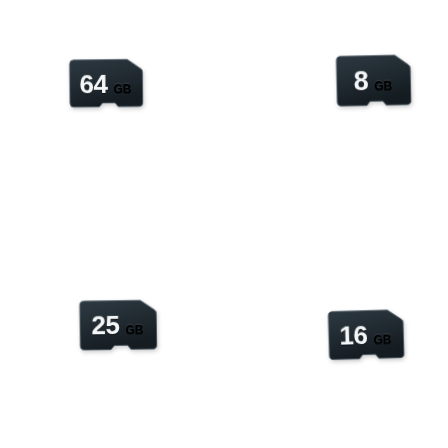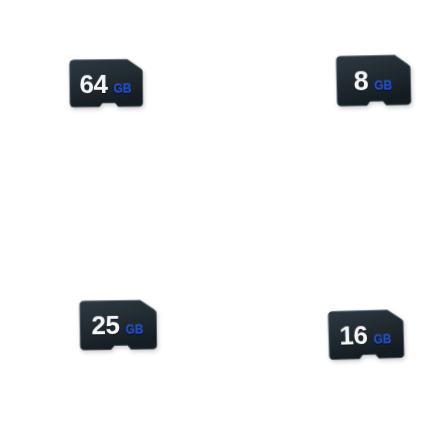--- a/index.html
+++ b/index.html
@@ -51,21 +51,21 @@
       0 1px 0 rgba(0,0,0,0.55),
       0 -1px 0 rgba(255,255,255,0.12);
   }
   .cap-num {
     color: #f4f6f7;
     font-weight: 700;
     letter-spacing: -0.5px;
     line-height: 1;
   }
   .cap-unit {
-    color: #1d4ed8;
+    color: #000000;
     font-weight: 700;
     line-height: 1;
     margin-left: 6px;
   }
 
   
   #card-64  { left: 66px;  top: 59px;  width: 79px;  height: 58px;  transform: rotate(-0.6deg); }
   #card-8   { left: 333px; top: 55px;  width: 80px;  height: 61px;  transform: rotate(-1.2deg); }
   #card-32  { left: 76px;  top: 300px; width: 83px;  height: 60px;  transform: rotate(-0.8deg); }
   #card-16  { left: 325px; top: 310px; width: 81px;  height: 59px;  transform: rotate(-1.6deg); }

